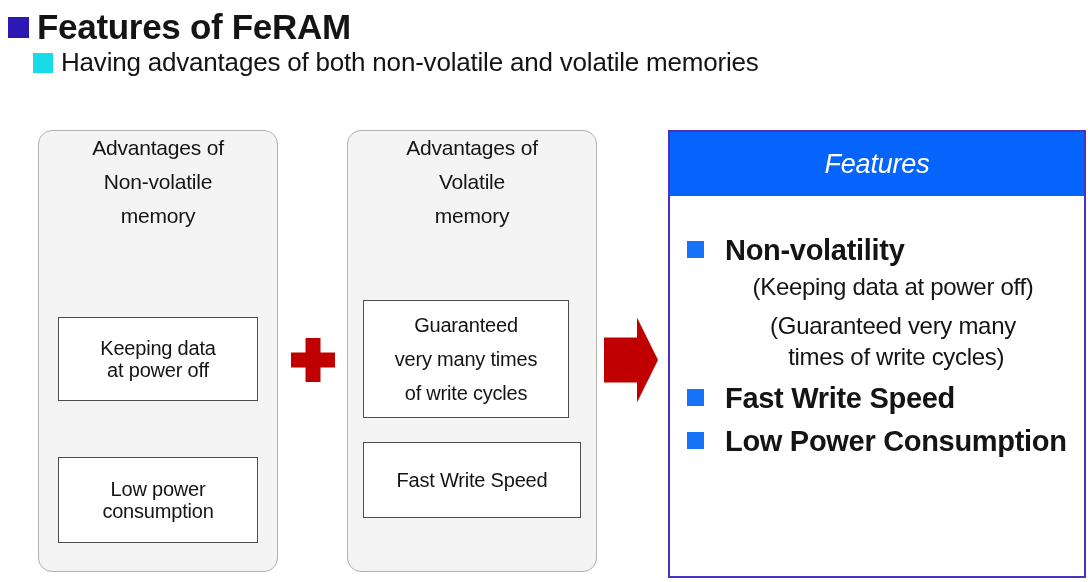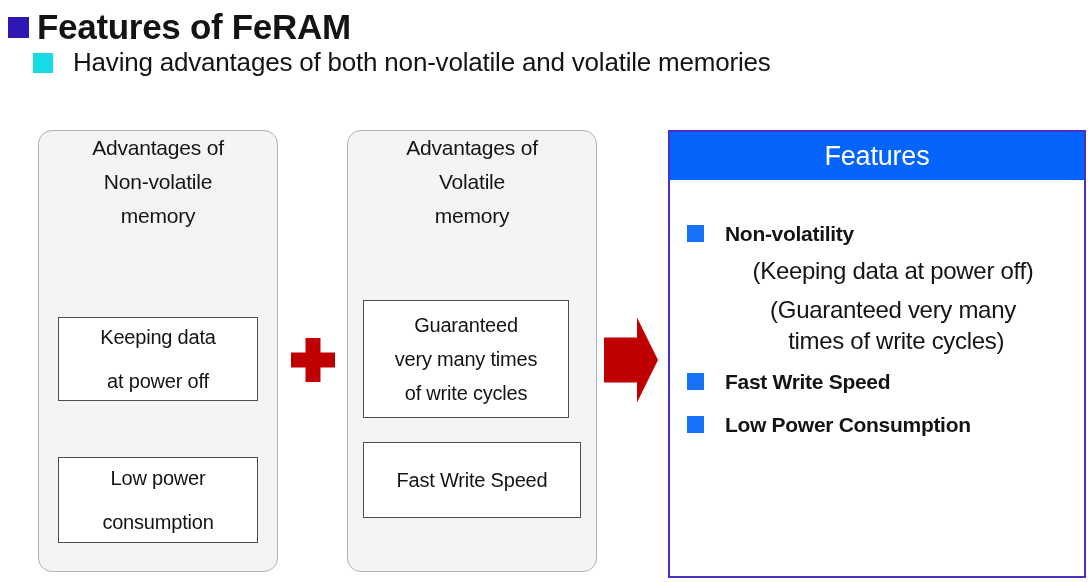--- a/index.html
+++ b/index.html
@@ -7,75 +7,75 @@
     position:relative; width:1088px; height:582px; overflow:hidden;
     background:#ffffff; color:#141414;
     font-family:"Liberation Sans", sans-serif;
   }
 
   
   .title-row { position:absolute; left:8px; top:7px; display:flex; align-items:center; gap:8px; }
   .title-bullet { width:21px; height:21px; background:var(--title-bullet,#2d18b5); flex:0 0 auto; }
   .title-text { font-size:35px; font-weight:600; letter-spacing:-0.3px; }
 
-  .subtitle-row { position:absolute; left:33px; top:47px; display:flex; align-items:center; gap:20px; }
+  .subtitle-row { position:absolute; left:33px; top:47px; display:flex; align-items:center; gap:8px; }
   .subtitle-bullet { width:20px; height:20px; background:var(--subtitle-bullet,#17dce8); flex:0 0 auto; }
   .subtitle-text { font-size:26px; font-weight:400; letter-spacing:-0.2px; }
 
   
   .panel-gray {
     position:absolute; top:130px; height:442px; box-sizing:border-box;
     background:var(--panel-bg,#f4f4f4); border:1.5px solid var(--panel-border,#b1b1b1);
     border-radius:14px;
   }
   #panel-nonvolatile { left:38px;  width:240px; }
   #panel-volatile    { left:347px; width:250px; }
 
   .panel-heading {
     text-align:center; font-size:21px; font-weight:500;
     line-height:34px; white-space:pre-line; letter-spacing:-0.2px;
   }
 
   .white-box {
     position:absolute; box-sizing:border-box; background:#ffffff;
     border:1.5px solid #4d4d4d; display:flex; align-items:center; justify-content:center;
-    text-align:center; font-size:20px; line-height:44px; white-space:pre-line;
+    text-align:center; font-size:20px; line-height:22px; white-space:pre-line;
     letter-spacing:-0.2px;
   }
   #box-keeping    { left:19px; top:186px; width:200px; height:84px;  }
   #box-lowpower   { left:19px; top:302px; width:200px; height:86px;margin-top:24px;  }
   #box-guaranteed { left:15px; top:169px; width:206px; height:118px; line-height:34px; }
   #box-fastwrite  { left:15px; top:311px; width:218px; height:76px;  }
 
   
   .plus-wrap  { position:absolute; left:291px; top:338px; width:44px; height:44px; }
   .arrow-wrap { position:absolute; left:604px; top:317px; width:54px; height:86px; }
   .plus-wrap svg, .arrow-wrap svg { display:block; width:100%; height:100%; }
   .op-red { fill:var(--operator-red,#c00000); }
 
   
   #panel-features {
     position:absolute; left:668px; top:130px; width:418px; height:448px;
     box-sizing:border-box; background:#ffffff;
     border:2px solid var(--features-border,#4a30c4);
   }
   .features-header {
-    height:48px; background:var(--features-header-bg,#0564fb); color:#ffffff;
+    height:64px; background:var(--features-header-bg,#0564fb); color:#ffffff;
     display:flex; align-items:center; justify-content:center;
-    font-size:27px; font-weight:500; letter-spacing:-0.2px;
+    font-size:27px; font-weight:500; letter-spacing:-0.2px;font-style:italic;
   }
   .features-list { padding:36px 14px 0 17px; }
   .feature-entry { margin-bottom:7px; }
   .feature-item  { display:flex; gap:21px; }
   .feature-bullet {
     flex:0 0 auto; width:17px; height:17px; margin-top:9px;
     background:var(--features-bullet,#1673f8);
   }
   .feature-label {
-    font-size:21px; font-weight:700; line-height:36px;
+    font-size:29px; font-weight:700; line-height:36px;
     white-space:pre-line; letter-spacing:-0.3px;
   }
   .feature-note {
     margin:3px 0 8px 29px; font-size:24px; font-weight:400;
     line-height:31px; white-space:pre-wrap; letter-spacing:-0.3px;text-align:center;
   }
 </style>
 </head>
 <body>
 

